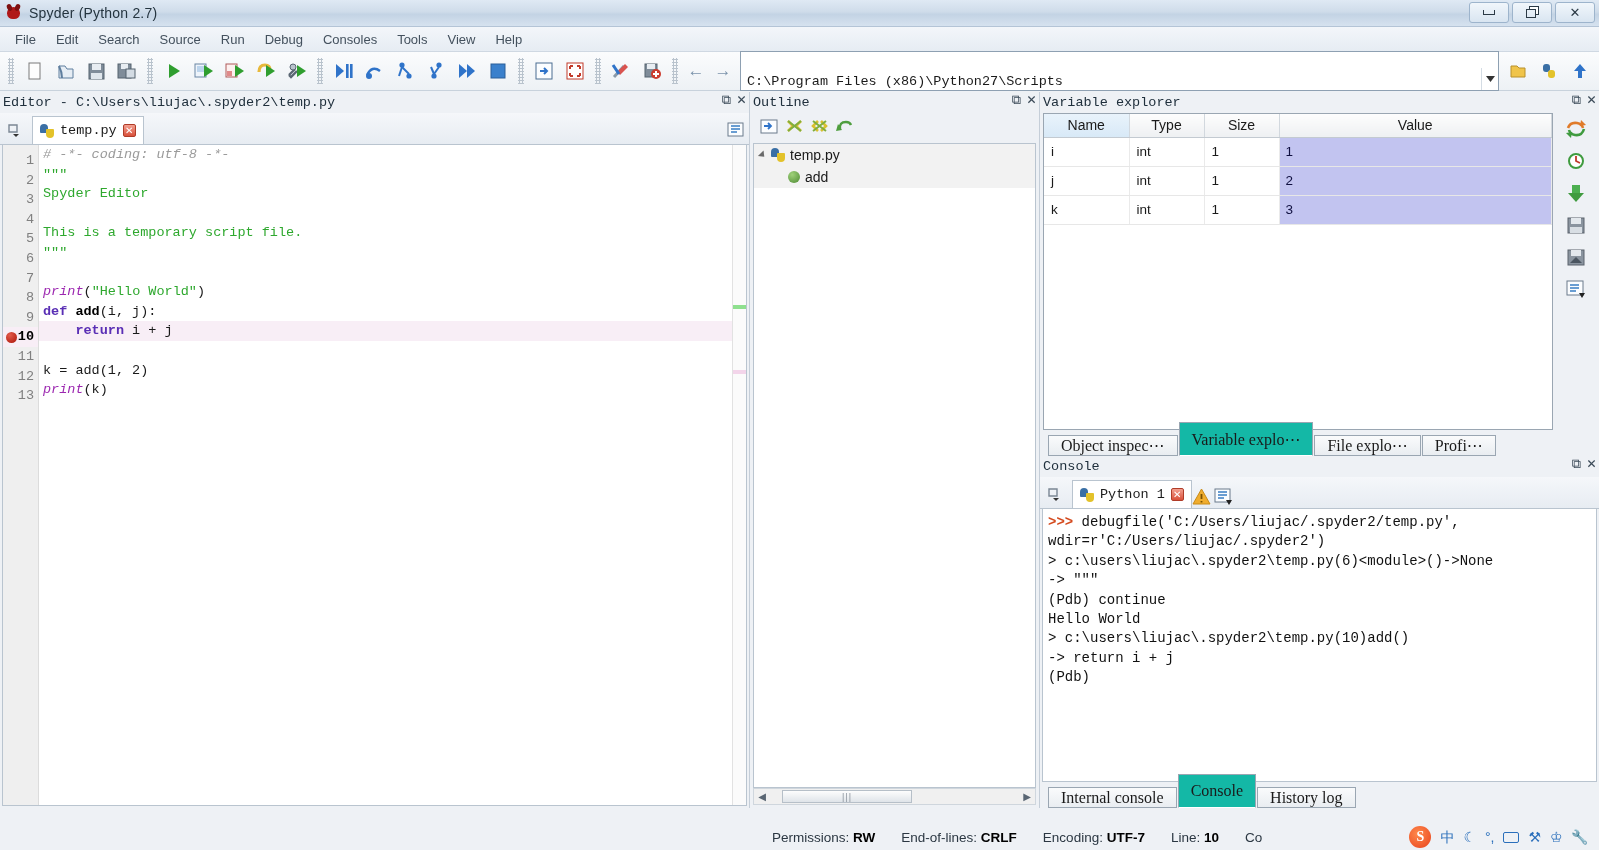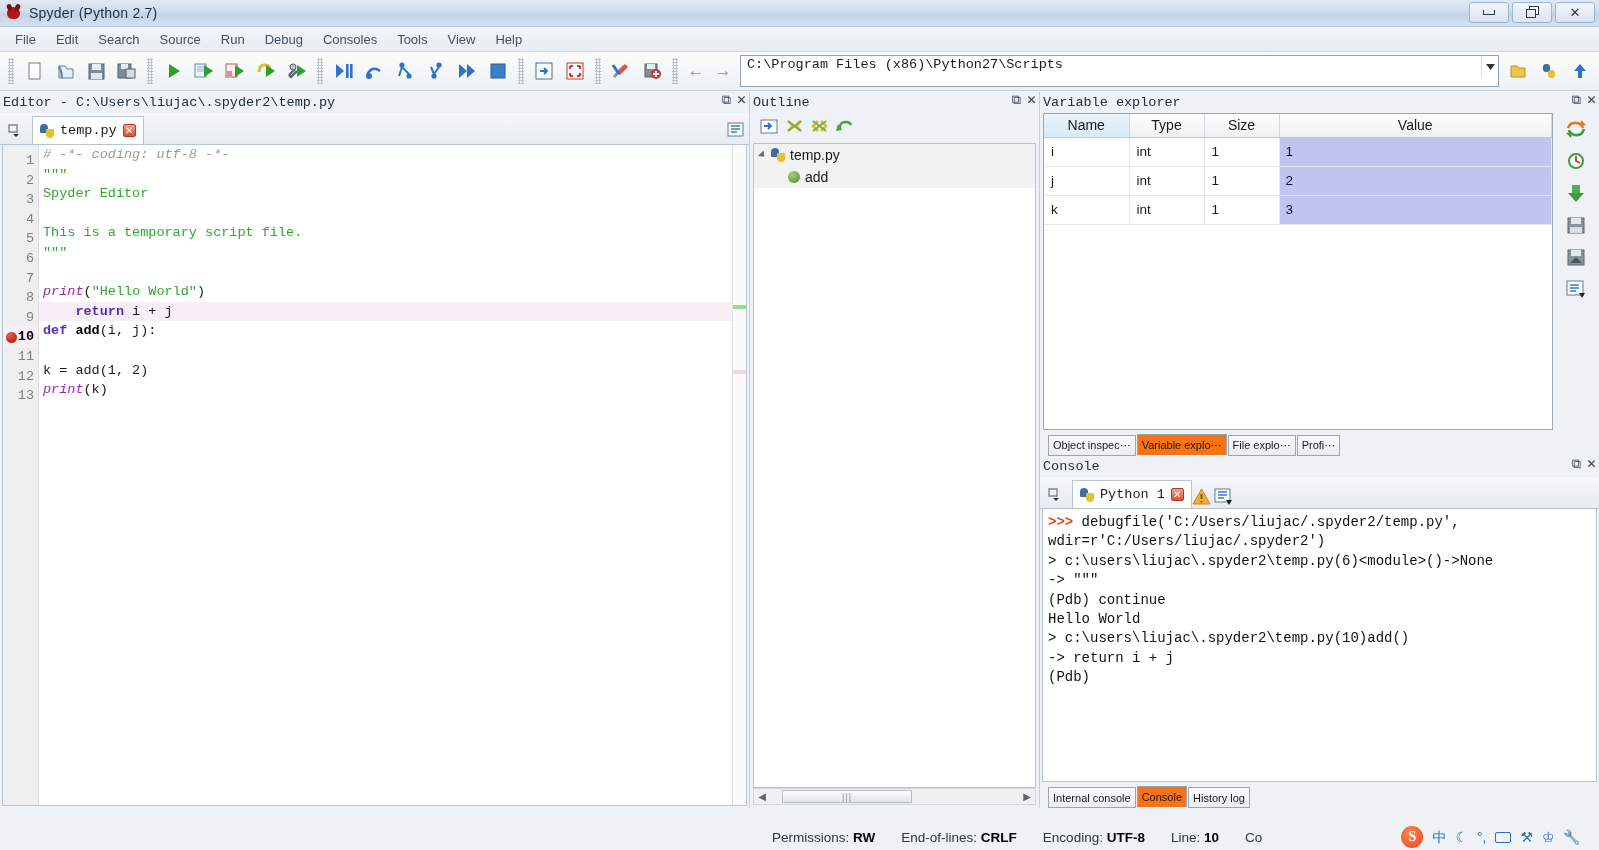--- a/index.html
+++ b/index.html
@@ -107,24 +107,24 @@
   .tb-btn {
     width: 30px; height: 30px;
     display: flex; align-items: center; justify-content: center;
     border: 1px solid transparent; border-radius: 3px;
     position: relative;
   }
   .tb-btn svg { display:block; }
 
   .path-combo {
     flex: 1;
-    height: 32px;
+    height: 40px;
     background: #fff;
     border: 1px solid #8ea0b2;
-    display: flex; align-items: flex-start;
+    display: flex; align-items: flex-end;
     margin: 0 3px;
     position: relative;
   }
   .path-combo input {
     flex: 1; border: none; outline: none;
     font-family: "Liberation Mono", monospace;
     font-size: 13.5px;
     color: #1a1a1a;
     padding-left: 6px;
     background: transparent;
@@ -408,28 +408,28 @@
     display: flex; align-items: flex-end;
     padding-left: 8px;
     gap: 1px;
     margin-top: 3px;
   }
   .btab {
     height: 21px;
     border: 1px solid #9aa6b2;
     background: linear-gradient(to bottom,#fafbfc,#e9edf1);
     display: flex; align-items: center;
-    padding: 0 4px;
-    font-family: Liberation Sans, sans-serif;
-    font-size: 11px;
+    padding: 0 12px;
+    font-family: Liberation Serif, serif;
+    font-size: 16px;
     color: #1a1a1a;
   }
   .btab.active {
-    background: #f97316;
-    height: 22px;
+    background: #14b8a6;
+    height: 34px;
     border-bottom-color: #fff;
   }
 
   .console-pane {
     flex: 1;
     display: flex; flex-direction: column;
     min-height: 0;
   }
   .console-tabbar {
     height: 32px;
@@ -451,21 +451,21 @@
     padding: 4px 5px;
     overflow: hidden;
     line-height: 19.4px;
     white-space: pre-wrap;
     min-height: 0;
   }
   .prompt { color: #d44a1e; font-weight: bold; }
 
   
   .statusbar {
-    position: absolute; left: 0; right: 8px; bottom: 0;
+    position: absolute; left: 0; right: 0; bottom: 0;
     height: 42px;
     background: #eef1f5;
   }
   .status-row {
     position: absolute; left: 0; right: 0; bottom: 3px;
     height: 20px;
     display: flex; align-items: center;
     font-size: 13.5px; color: #2b3742;
   }
   .status-item { margin-right: 26px; white-space: nowrap; }
@@ -750,22 +750,22 @@
         </div>
         <div class="code-text" id="code-text">
             <div class="code-line"><span class="tok-comment"># -*- coding: utf-8 -*-</span></div>
             <div class="code-line"><span class="tok-str">"""</span></div>
             <div class="code-line"><span class="tok-str">Spyder Editor</span></div>
             <div class="code-line"><span class="tok-str"></span></div>
             <div class="code-line"><span class="tok-str">This is a temporary script file.</span></div>
             <div class="code-line"><span class="tok-str">"""</span></div>
             <div class="code-line"><span class="tok-plain"></span></div>
             <div class="code-line"><span class="tok-builtin">print</span><span class="tok-plain">(</span><span class="tok-str">"Hello World"</span><span class="tok-plain">)</span></div>
+            <div class="code-line"><span class="tok-kw">def </span><span class="tok-def">add</span><span class="tok-plain">(i, j):</span></div>
             <div class="code-line current"><span class="tok-plain">    </span><span class="tok-kw">return</span><span class="tok-plain"> i + j</span></div>
-            <div class="code-line"><span class="tok-kw">def </span><span class="tok-def">add</span><span class="tok-plain">(i, j):</span></div>
             <div class="code-line"><span class="tok-plain"></span></div>
             <div class="code-line"><span class="tok-plain">k = add(1, 2)</span></div>
             <div class="code-line"><span class="tok-builtin">print</span><span class="tok-plain">(k)</span></div>
           </div>
         <div class="vscroll-strip">
           <div class="marker-green" style="top:160px"></div>
           <div class="marker-pink" style="top:225px"></div>
         </div>
       </div>
     </div>
@@ -970,21 +970,21 @@
       <div class="status-item">
         <span>Permissions:</span>
         <b>RW</b>
       </div>
       <div class="status-item">
         <span>End-of-lines:</span>
         <b>CRLF</b>
       </div>
       <div class="status-item">
         <span>Encoding:</span>
-        <b>UTF-8</b>
+        <b>UTF-7</b>
       </div>
       <div class="status-item">
         <span>Line:</span>
         <b>10</b>
       </div>
       <div class="status-item">Co</div>
     </div>
     <div class="ime-bar">
       <span class="sogou-logo">S</span>
       <span class="ime-icon">中</span>

